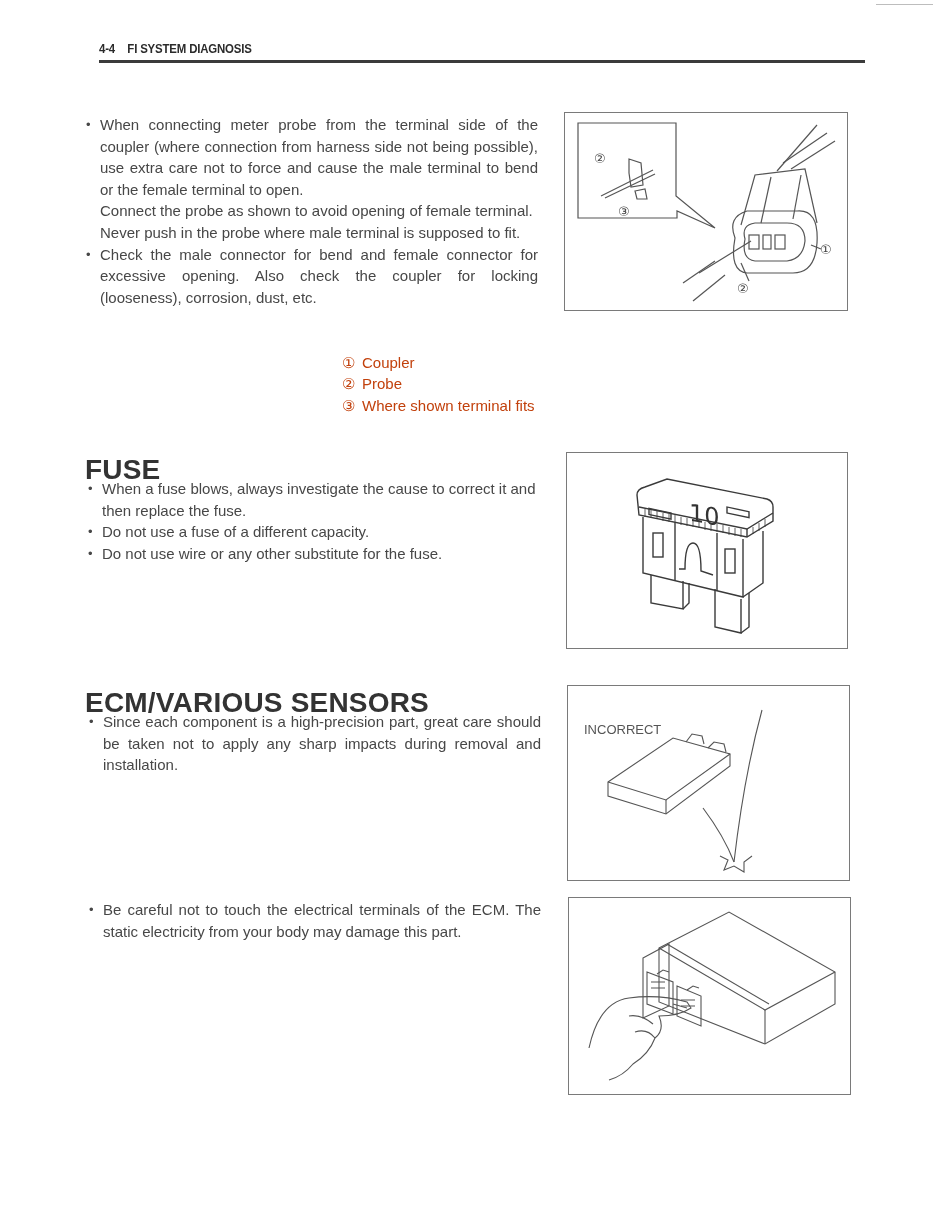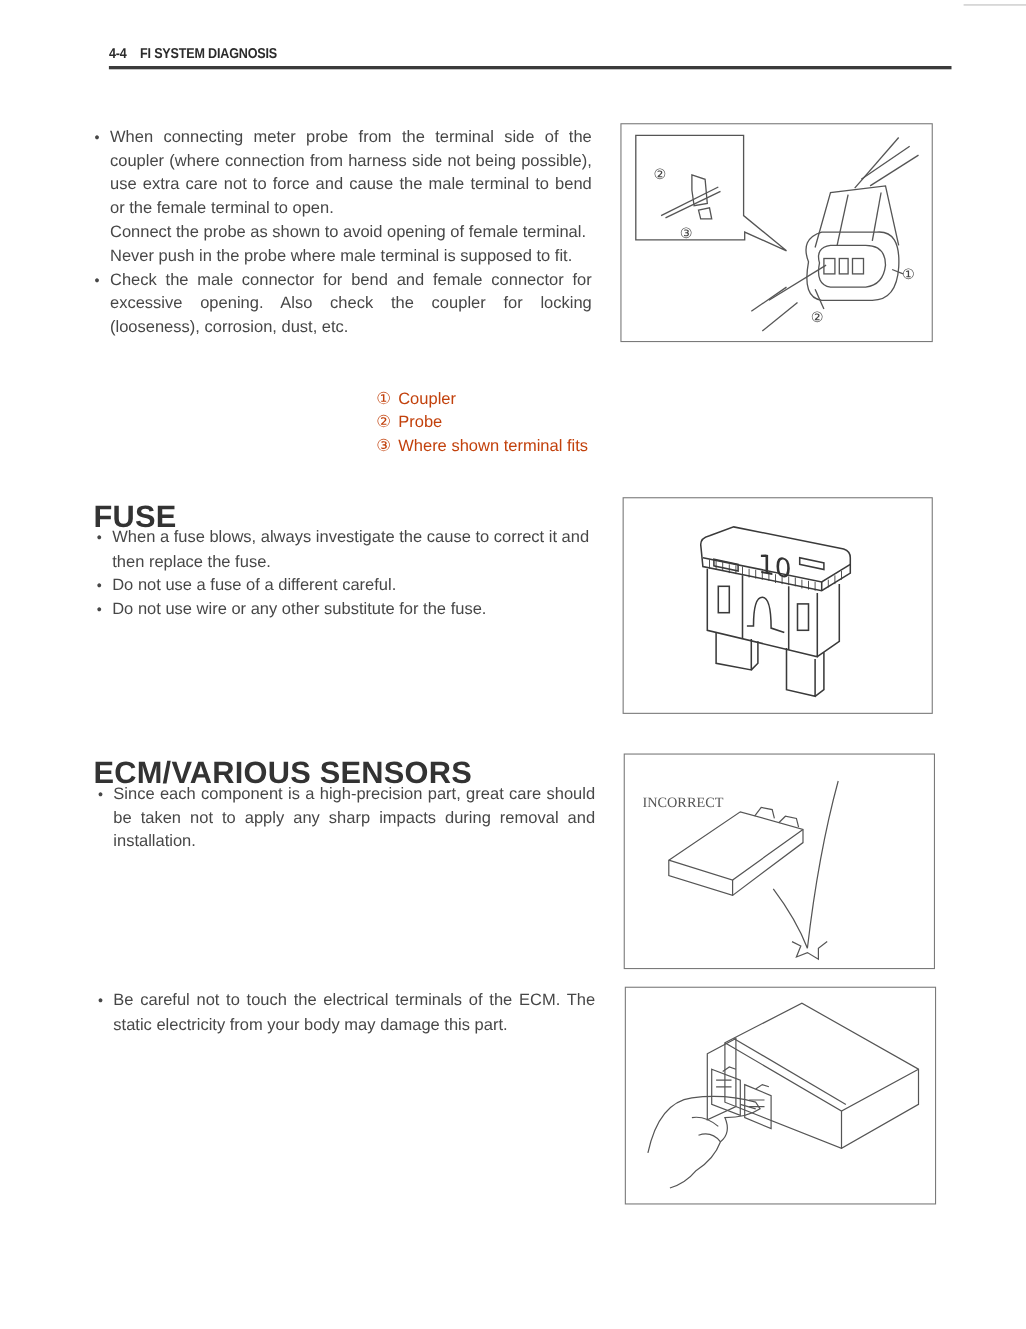--- a/index.html
+++ b/index.html
@@ -88,21 +88,21 @@
       <text x="53" y="103">③</text>
       <text x="255" y="141">①</text>
       <text x="172" y="180">②</text>
     </g>
   </svg>
 </div>
 
 <div class="h2" style="left:85px; top:454px;">FUSE</div>
 <div class="txt" style="left:85px; top:478px; width:455px;">
   <div class="bul" style="text-align:left;">When a fuse blows, always investigate the cause to correct it and then replace the fuse.</div>
-  <div class="bul">Do not use a fuse of a different careful.</div>
+  <div class="bul">Do not use a fuse of a different capacity.</div>
   <div class="bul">Do not use wire or any other substitute for the fuse.</div>
 </div>
 
 <div class="fig" style="left:566px; top:452px; width:280px; height:195px;">
   <svg width="280" height="195" viewBox="0 0 280 195">
     <g fill="none" stroke="#3a3a3a" stroke-width="1.4">
 
       <path d="M70 42 Q70 36 78 34 L100 26 L200 46 Q206 48 206 54 L206 68 L180 84 L72 62 Z" fill="#fff"></path>
       <path d="M72 54 L180 76 L206 60"></path>
       <path d="M180 76 V84"></path>
@@ -134,21 +134,21 @@
 
 <div class="h2" style="left:85px; top:687px;">ECM/VARIOUS SENSORS</div>
 <div class="txt" style="left:86px; top:711px; width:455px;">
   <div class="bul">Since each component is a high-precision part, great care should be taken not to apply any sharp impacts during removal and installation.</div>
 </div>
 <div class="txt" style="left:86px; top:899px; width:455px;">
   <div class="bul">Be careful not to touch the electrical terminals of the ECM. The static electricity from your body may damage this part.</div>
 </div>
 
 <div class="fig" style="left:567px; top:685px; width:281px; height:194px;">
-  <div class="fig-label" style="left:16px; top:36px;font-family:Liberation Serif, serif;">INCORRECT</div>
+  <div class="fig-label" style="left:16px; top:36px;">INCORRECT</div>
   <svg width="281" height="194" viewBox="0 0 281 194">
     <g fill="none" stroke="#555" stroke-width="1.1">
       <path d="M40 96 L105 52 L162 68 L162 80 L98 128 L40 110 Z" fill="#fff"></path>
       <path d="M40 96 L98 114 L162 68"></path>
       <path d="M98 114 V128"></path>
       <path d="M118 56 L124 48 L134 50 L136 58"></path>
       <path d="M140 62 L146 56 L156 58 L158 66"></path>
 
       <path d="M135 122 Q156 150 166 176"></path>
       <path d="M194 24 Q176 90 166 176"></path>

